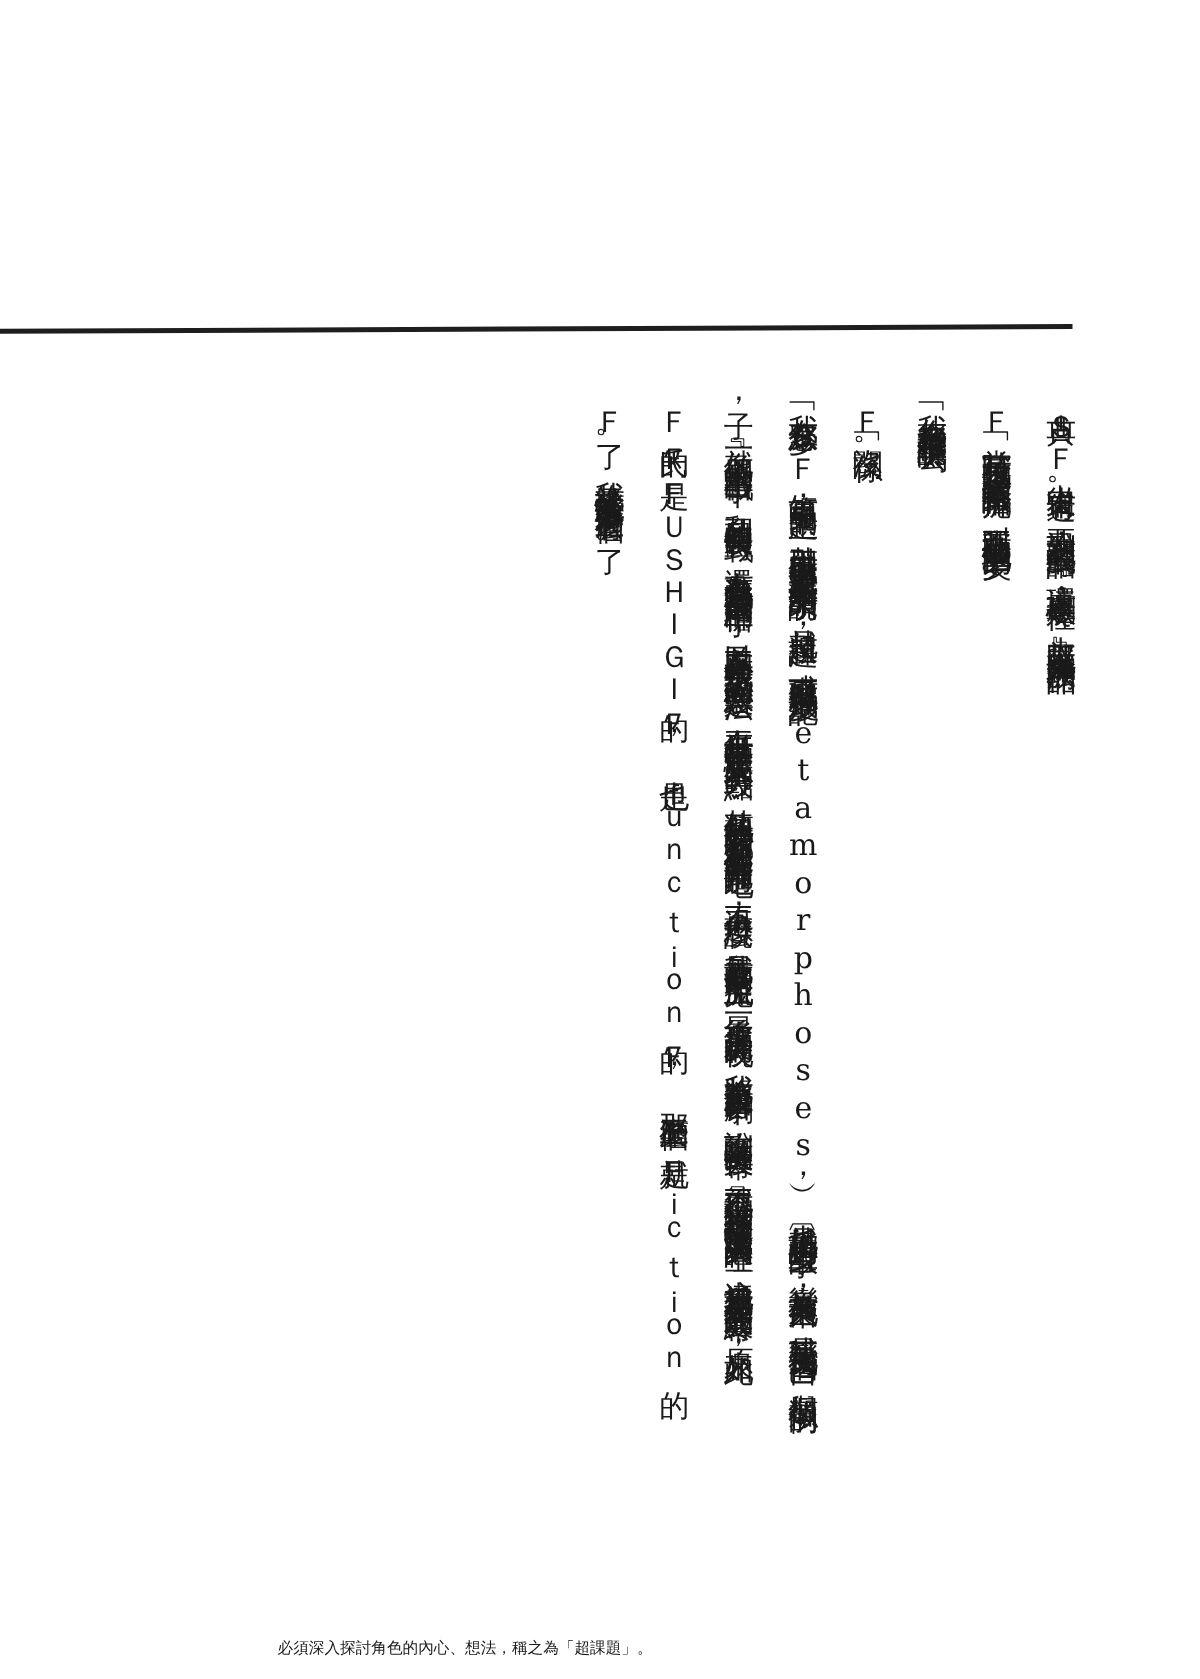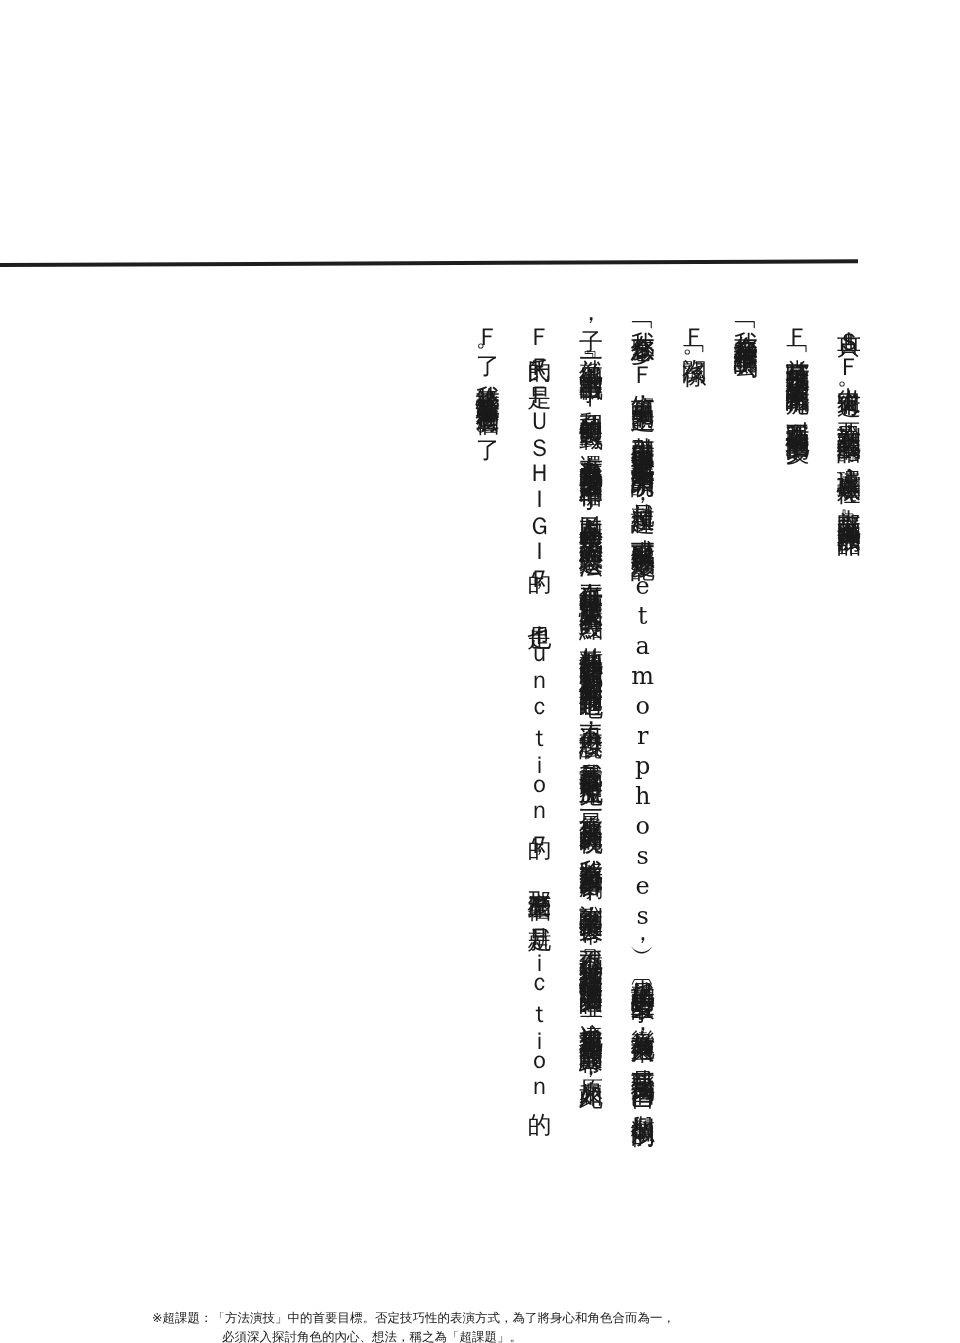--- a/index.html
+++ b/index.html
@@ -38,15 +38,14 @@
 
 <div class="body-text">
   <p class="para">古典ＳＦ中從未有過。要說到悲觀主義的話，『連環畫劇・妖怪Ｑ太郎』就是部賺人熱淚的作品。</p>
   <p class="para">Ｆ「當時我可是收到不少讀者的抗議明信片呢，叫我不要破壞他們的美夢。</p>
   <p class="para">我「您介意我再繼續說下去嗎？</p>
   <p class="para">Ｆ「沒關係。</p>
   <p class="para">我「在您眾多ＳＦ短篇中可見的主題，若引用俄國導演史坦尼斯拉夫斯基的話來說明，就是超課題，或者可以解釋成變形記（Metamorphoses），也就是所謂的〔變身故事〕，變身為其他東西，或是變化成另一個自己。舉個類似的例子，就像『一個人的宇宙戰爭』中，和自己的複製體對戰；還有在遊戲中變身的『假日的神槍手』；以及在不同模式中製造了戀人的『戀人製造法』、在平行世界中體驗了雙重人生的『分歧點』。其他類似的作品還有『鄉愁』和『那個笨蛋朝荒野前進』吧。不過再怎麼說，我最喜歡的還是『流血鬼』，最後一幕那美麗的夜晚，我將之複製至舞台劇中。說到唯美的最後一幕，就不得不提到『綠之守護神』最後那澄澈透明的天空哩。這也被我用在第二個作品的最終幕。原來如此，Ｆ氏的Ｆ是ＦＵＳＨＩＧＩ的Ｆ，也是ｆｕｎｃｔｉｏｎ的Ｆ，那麼第三個Ｆ就是Ｆｉｃｔｉｏｎ的Ｆ了。我終於弄懂您筆名中為什麼有三個Ｆ了。</p>
 </div>
 
 <div class="footnote">
-  <span class="l1">※超課題：「方法演技」中的首要目標。否定技巧性的表演方式，為了將身心和角色合而為一，</span>
   <span class="l2">必須深入探討角色的內心、想法，稱之為「超課題」。</span>
 </div>
 
 </body></html>

